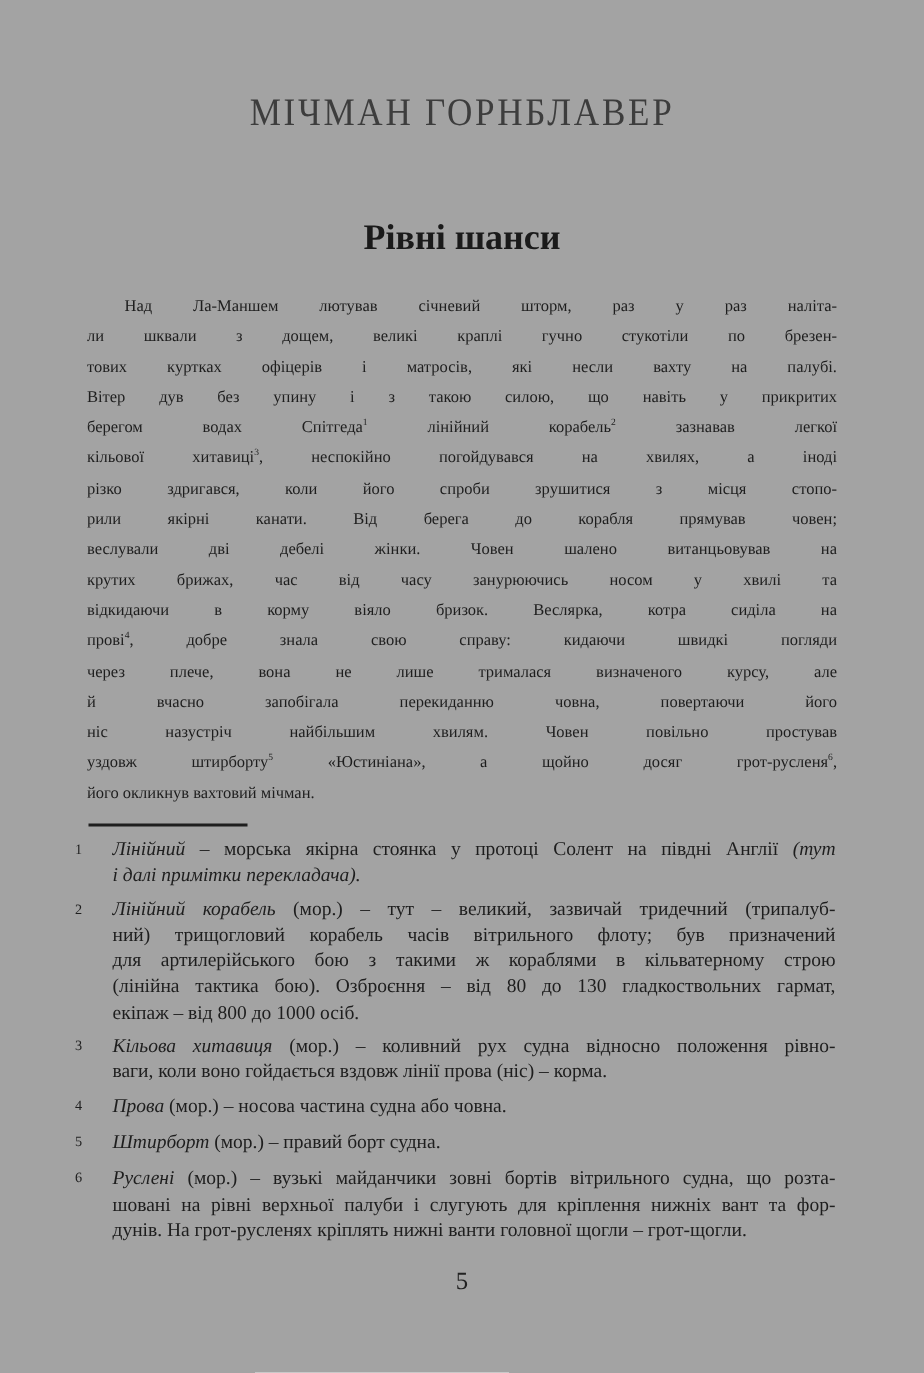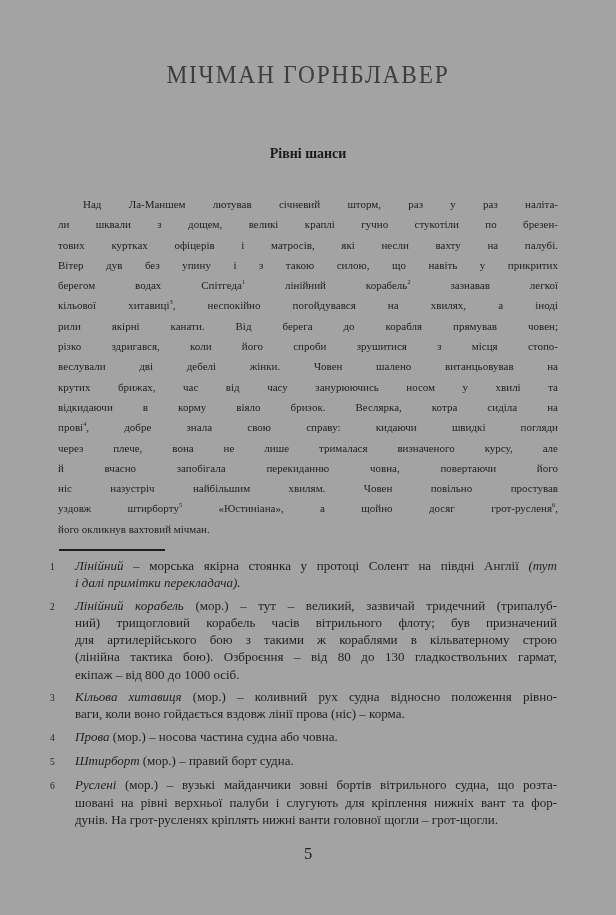--- a/index.html
+++ b/index.html
@@ -8,21 +8,21 @@
     font-family:"Liberation Serif","DejaVu Serif",serif;color:#1e1e1e;
     overflow:hidden;margin:0 auto;
   }
   .book-title{
     position:absolute;top:60px;left:0;right:0;text-align:center;
     font-size:26px;font-weight:400;letter-spacing:2px;color:#3d3d3d;
     transform:scaleX(0.9);
   }
   .chapter-title{
     position:absolute;top:146px;left:0;right:0;text-align:center;
-    font-size:14px;font-weight:700;color:#1a1a1a;
+    font-size:24px;font-weight:700;color:#1a1a1a;
   }
   .body-text{
     position:absolute;top:194px;left:58px;width:500px;
     font-size:11px;line-height:20.3px;
   }
   .tline{min-height:20.3px;}
   .jline{text-align:justify;text-align-last:justify;}
   .lastline{text-align:center;text-align-last:left;}
   .indent{text-indent:25px;}
   sup.fref{font-size:0.58em;line-height:0;vertical-align:super;}
@@ -50,22 +50,22 @@
 <div class="page">
   <div class="book-title">МІЧМАН ГОРНБЛАВЕР</div>
   <div class="chapter-title">Рівні шанси</div>
   <div class="body-text" id="body-text">
       <div class="tline jline indent">Над Ла-Маншем лютував січневий шторм, раз у раз наліта-</div>
       <div class="tline jline">ли шквали з дощем, великі краплі гучно стукотіли по брезен-</div>
       <div class="tline jline">тових куртках офіцерів і матросів, які несли вахту на палубі.</div>
       <div class="tline jline">Вітер дув без упину і з такою силою, що навіть у прикритих</div>
       <div class="tline jline">берегом водах Спітгеда<sup class="fref">1</sup> лінійний корабель<sup class="fref">2</sup> зазнавав легкої</div>
       <div class="tline jline">кільової хитавиці<sup class="fref">3</sup>, неспокійно погойдувався на хвилях, а іноді</div>
+      <div class="tline jline">різко здригався, коли його спроби зрушитися з місця стопо-</div>
       <div class="tline jline">рили якірні канати. Від берега до корабля прямував човен;</div>
-      <div class="tline jline">різко здригався, коли його спроби зрушитися з місця стопо-</div>
       <div class="tline jline">веслували дві дебелі жінки. Човен шалено витанцьовував на</div>
       <div class="tline jline">крутих брижах, час від часу занурюючись носом у хвилі та</div>
       <div class="tline jline">відкидаючи в корму віяло бризок. Веслярка, котра сиділа на</div>
       <div class="tline jline">прові<sup class="fref">4</sup>, добре знала свою справу: кидаючи швидкі погляди</div>
       <div class="tline jline">через плече, вона не лише трималася визначеного курсу, але</div>
       <div class="tline jline">й вчасно запобігала перекиданню човна, повертаючи його</div>
       <div class="tline jline">ніс назустріч найбільшим хвилям. Човен повільно простував</div>
       <div class="tline jline">уздовж штирборту<sup class="fref">5</sup> «Юстиніана», а щойно досяг грот-русленя<sup class="fref">6</sup>,</div>
       <div class="tline lastline">його окликнув вахтовий мічман.</div>
     </div>

